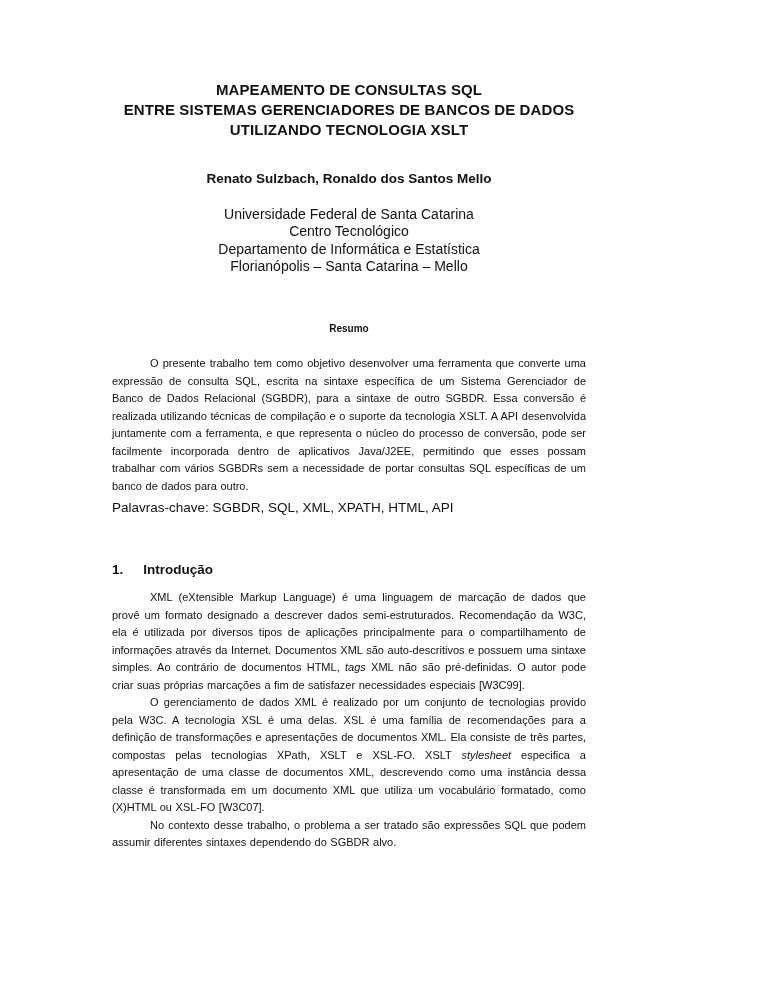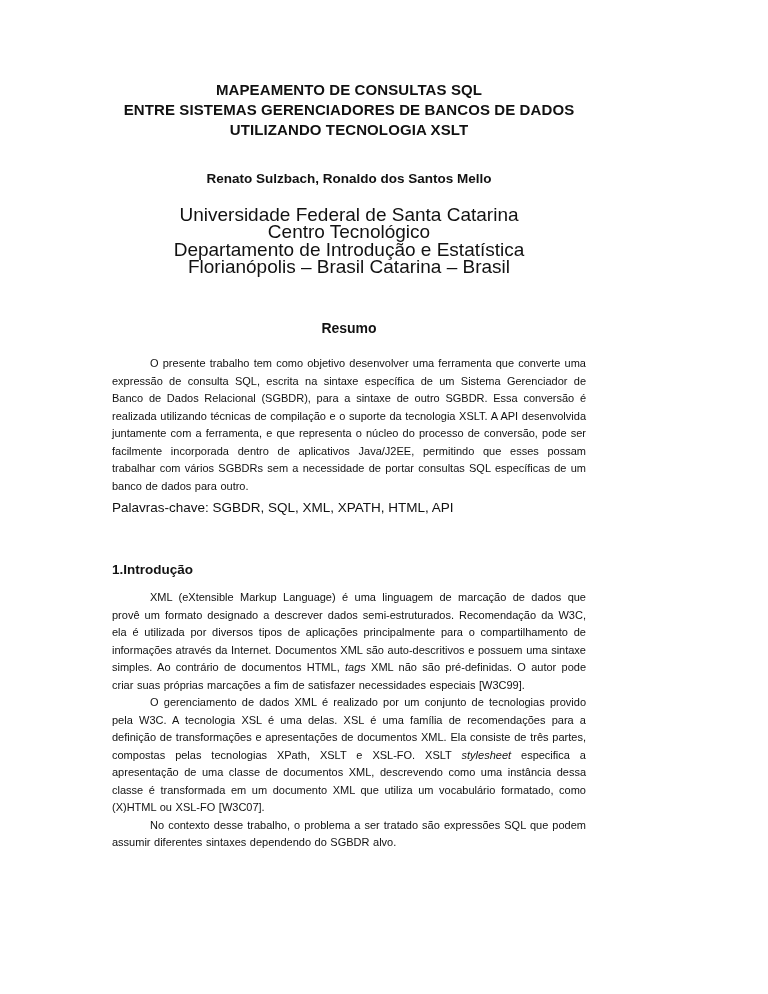--- a/index.html
+++ b/index.html
@@ -29,28 +29,28 @@
   .title .title-line { display: block; }
   .authors {
     margin: 30px 0 0 0;
     font-size: 13.5px;
     font-weight: bold;
     line-height: 17.5px;
     text-align: center;
   }
   .affiliation {
     margin: 18px 0 0 0;
-    font-size: 19px;
+    font-size: 14px;
     line-height: 17.5px;
     text-align: center;
   }
   .affiliation .affil-line { display: block; }
   .abstract-heading {
     margin: 44px 0 0 0;
-    font-size: 14px;
+    font-size: 10px;
     font-weight: bold;
     line-height: 17.5px;
     text-align: center;
   }
   .body-text {
     margin: 0;
     font-size: 11px;
     line-height: 17.5px;
     text-align: justify;
     word-spacing: 0.5px;
@@ -64,43 +64,43 @@
     text-align: left;
   }
   .keywords .kw-label { font-weight: normal; }
   .section-heading {
     margin: 44px 0 0 0;
     font-size: 13.5px;
     font-weight: bold;
     line-height: 17.5px;
     text-align: left;
   }
-  .section-heading .sec-text { margin-left: 0; text-align: center; }
+  .section-heading .sec-text { margin-left: 20px; text-align: center; }
   .intro-body { margin-top: 11px; }
   .intro-body p { margin: 0; }
   em { font-style: italic; }
 </style>
 </head>
 <body>
 
 <div class="page">
 
   <h1 class="title">
     <span class="title-line">MAPEAMENTO DE CONSULTAS SQL</span>
     <span class="title-line">ENTRE SISTEMAS GERENCIADORES DE BANCOS DE DADOS</span>
     <span class="title-line">UTILIZANDO TECNOLOGIA XSLT</span>
   </h1>
 
   <p class="authors">Renato Sulzbach, Ronaldo dos Santos Mello</p>
 
   <div class="affiliation">
     <span class="affil-line">Universidade Federal de Santa Catarina</span>
     <span class="affil-line">Centro Tecnológico</span>
-    <span class="affil-line">Departamento de Introdução e Estatística</span>
-    <span class="affil-line">Florianópolis – Brasil Catarina – Brasil</span>
+    <span class="affil-line">Departamento de Informática e Estatística</span>
+    <span class="affil-line">Florianópolis – Santa Catarina – Mello</span>
   </div>
 
   <h2 class="abstract-heading">Resumo</h2>
 
   <p class="body-text indent abstract-text">O presente trabalho tem como objetivo desenvolver uma ferramenta que converte uma expressão de consulta SQL, escrita na sintaxe específica de um Sistema Gerenciador de Banco de Dados Relacional (SGBDR), para a sintaxe de outro SGBDR. Essa conversão é realizada utilizando técnicas de compilação e o suporte da tecnologia XSLT. A API desenvolvida juntamente com a ferramenta, e que representa o núcleo do processo de conversão, pode ser facilmente incorporada dentro de aplicativos Java/J2EE, permitindo que esses possam trabalhar com vários SGBDRs sem a necessidade de portar consultas SQL específicas de um banco de dados para outro.</p>
 
   <p class="keywords">
     <span class="kw-label">Palavras-chave</span><span>: SGBDR, SQL, XML, XPATH, HTML, API</span>
   </p>
 

